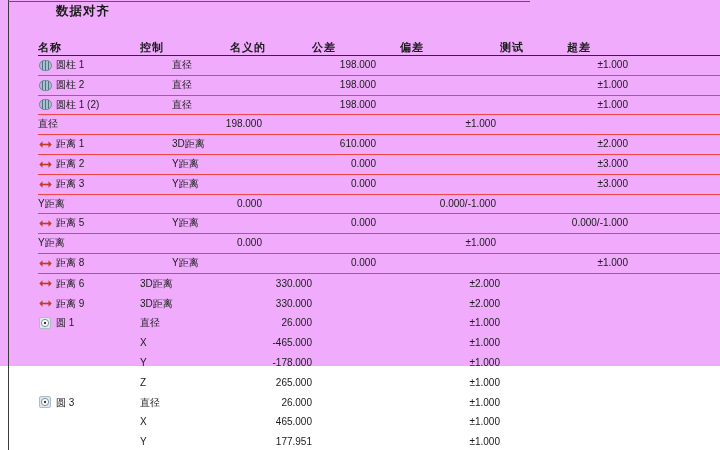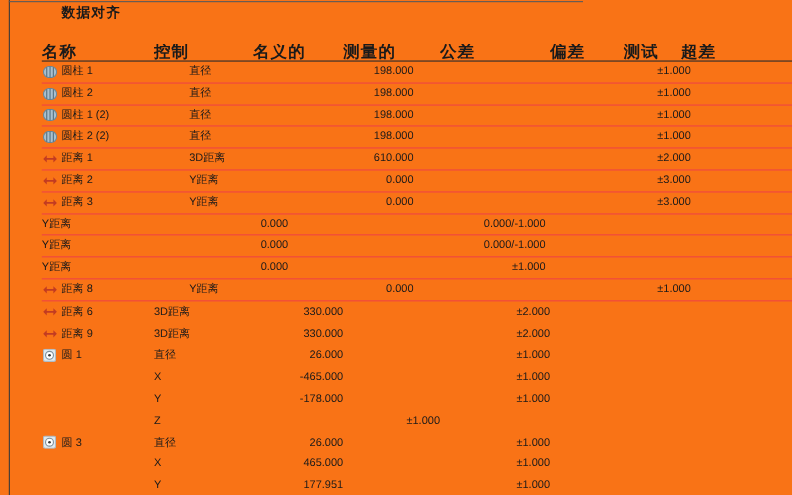--- a/index.html
+++ b/index.html
@@ -1,25 +1,25 @@
 <!DOCTYPE html>
 <html><head>
 <meta charset="utf-8">
 <style>
   html,body{margin:0;padding:0;background:#fff;width:720px;height:450px;overflow:hidden;
     font-family:"Liberation Sans","DejaVu Sans",sans-serif;color:#1a1a1a;}
-  .stage{position:relative;width:720px;height:450px;background:#f97316;}
+  .stage{position:relative;width:720px;height:366px;background:#f0abfc;}
   .frame-left{position:absolute;left:8px;top:0;width:1px;height:450px;background:#3a3a3a;}
   .frame-top{position:absolute;left:8px;top:1px;width:522px;height:1px;background:#5a5a5a;}
   .report-title{position:absolute;left:56px;top:3px;font-size:12.5px;font-weight:bold;
     letter-spacing:1px;white-space:nowrap;}
   .table-wrap{position:absolute;left:38px;top:40px;width:682px;}
   .hdr-row{display:grid;grid-template-columns:102px 90px 82px 88px 100px 67px 52px 97px;
     height:15px;line-height:15px;border-bottom:1.5px solid #2b2b2b;font-weight:bold;
-    font-size:15px;letter-spacing:1px;}
+    font-size:11px;letter-spacing:1px;}
   .hdr-row .c-right{text-align:left;}
   .row{display:grid;grid-template-columns:102px 90px 82px 88px 100px 67px 52px 97px;
     height:19.8px;line-height:19.8px;font-size:10px;}
   .row.ruled{border-bottom:1px solid #ef4444;height:18.8px;line-height:18.8px;gap:32px;}
   .cell{overflow:hidden;white-space:nowrap;}
   .c-right{text-align:right;}
   .name-cell{display:flex;align-items:center;gap:4px;}
   .icon{width:14px;height:12px;display:inline-flex;align-items:center;justify-content:center;flex:0 0 14px;}
   .icon svg{display:none;}
   .icon.cylinder-icon .svg-cylinder{display:block;}
@@ -33,21 +33,20 @@
   <div class="frame-left"></div>
   <div class="frame-top"></div>
 
   <div class="report-title">数据对齐</div>
 
   <div class="table-wrap">
     <div class="hdr-row">
       <div class="cell">名称</div>
       <div class="cell">控制</div>
       <div class="cell c-right">名义的</div>
-      <div class="cell c-right">测量的</div>
       <div class="cell c-right">公差</div>
       <div class="cell c-right">偏差</div>
       <div class="cell c-right">测试</div>
       <div class="cell c-right">超差</div>
     </div>
     <div>
         <div class="row ruled">
     <div class="cell name-cell">
       <span class="icon cylinder-icon">
         <svg class="svg-cylinder" width="13" height="11" viewBox="0 0 13 11">
@@ -98,30 +97,20 @@
     </div>
     <div class="cell">直径</div>
     <div class="cell c-right">198.000</div>
     <div class="cell c-right"></div>
     <div class="cell c-right">±1.000</div>
     <div class="cell c-right"></div>
     <div class="cell c-right"></div>
     <div class="cell c-right"></div>
   </div>
         <div class="row ruled">
-    <div class="cell name-cell">
-      <span class="icon cylinder-icon">
-        <svg class="svg-cylinder" width="13" height="11" viewBox="0 0 13 11">
-          <rect x="0.5" y="0.5" width="12" height="10" rx="5" ry="5" fill="#a9c0cf" stroke="#6b8899"></rect>
-          <path d="M3.5 1.2 V9.8 M6.5 0.6 V10.4 M9.5 1.2 V9.8" stroke="#54707f" stroke-width="1" fill="none"></path>
-        </svg>
-
-      </span>
-      <span>圆柱 2 (2)</span>
-    </div>
     <div class="cell">直径</div>
     <div class="cell c-right">198.000</div>
     <div class="cell c-right"></div>
     <div class="cell c-right">±1.000</div>
     <div class="cell c-right"></div>
     <div class="cell c-right"></div>
     <div class="cell c-right"></div>
   </div>
         <div class="row ruled">
     <div class="cell name-cell">
@@ -189,20 +178,32 @@
         <div class="row ruled">
     <div class="cell">Y距离</div>
     <div class="cell c-right">0.000</div>
     <div class="cell c-right"></div>
     <div class="cell c-right">0.000/-1.000</div>
     <div class="cell c-right"></div>
     <div class="cell c-right"></div>
     <div class="cell c-right"></div>
   </div>
         <div class="row ruled">
+    <div class="cell name-cell">
+      <span class="icon distance-icon">
+
+        <svg class="svg-distance" width="13" height="9" viewBox="0 0 13 9">
+          <path d="M2.5 4.5 H10.5" stroke="#c23b22" stroke-width="1.6"></path>
+          <path d="M3.5 1.2 L0.3 4.5 L3.5 7.8 Z" fill="#c23b22"></path>
+          <path d="M9.5 1.2 L12.7 4.5 L9.5 7.8 Z" fill="#c23b22"></path>
+        </svg>
+
+      </span>
+      <span>距离 5</span>
+    </div>
     <div class="cell">Y距离</div>
     <div class="cell c-right">0.000</div>
     <div class="cell c-right"></div>
     <div class="cell c-right">0.000/-1.000</div>
     <div class="cell c-right"></div>
     <div class="cell c-right"></div>
     <div class="cell c-right"></div>
   </div>
         <div class="row ruled">
     <div class="cell">Y距离</div>
@@ -333,20 +334,21 @@
         <div class="row">
     <div class="cell name-cell">
       <span class="icon">
         
         
         
       </span>
       <span></span>
     </div>
     <div class="cell">Z</div>
+    <div class="cell c-right">265.000</div>
     <div class="cell c-right"></div>
     <div class="cell c-right">±1.000</div>
     <div class="cell c-right"></div>
     <div class="cell c-right"></div>
     <div class="cell c-right"></div>
   </div>
         <div class="row">
     <div class="cell name-cell">
       <span class="icon circle-icon">
 

